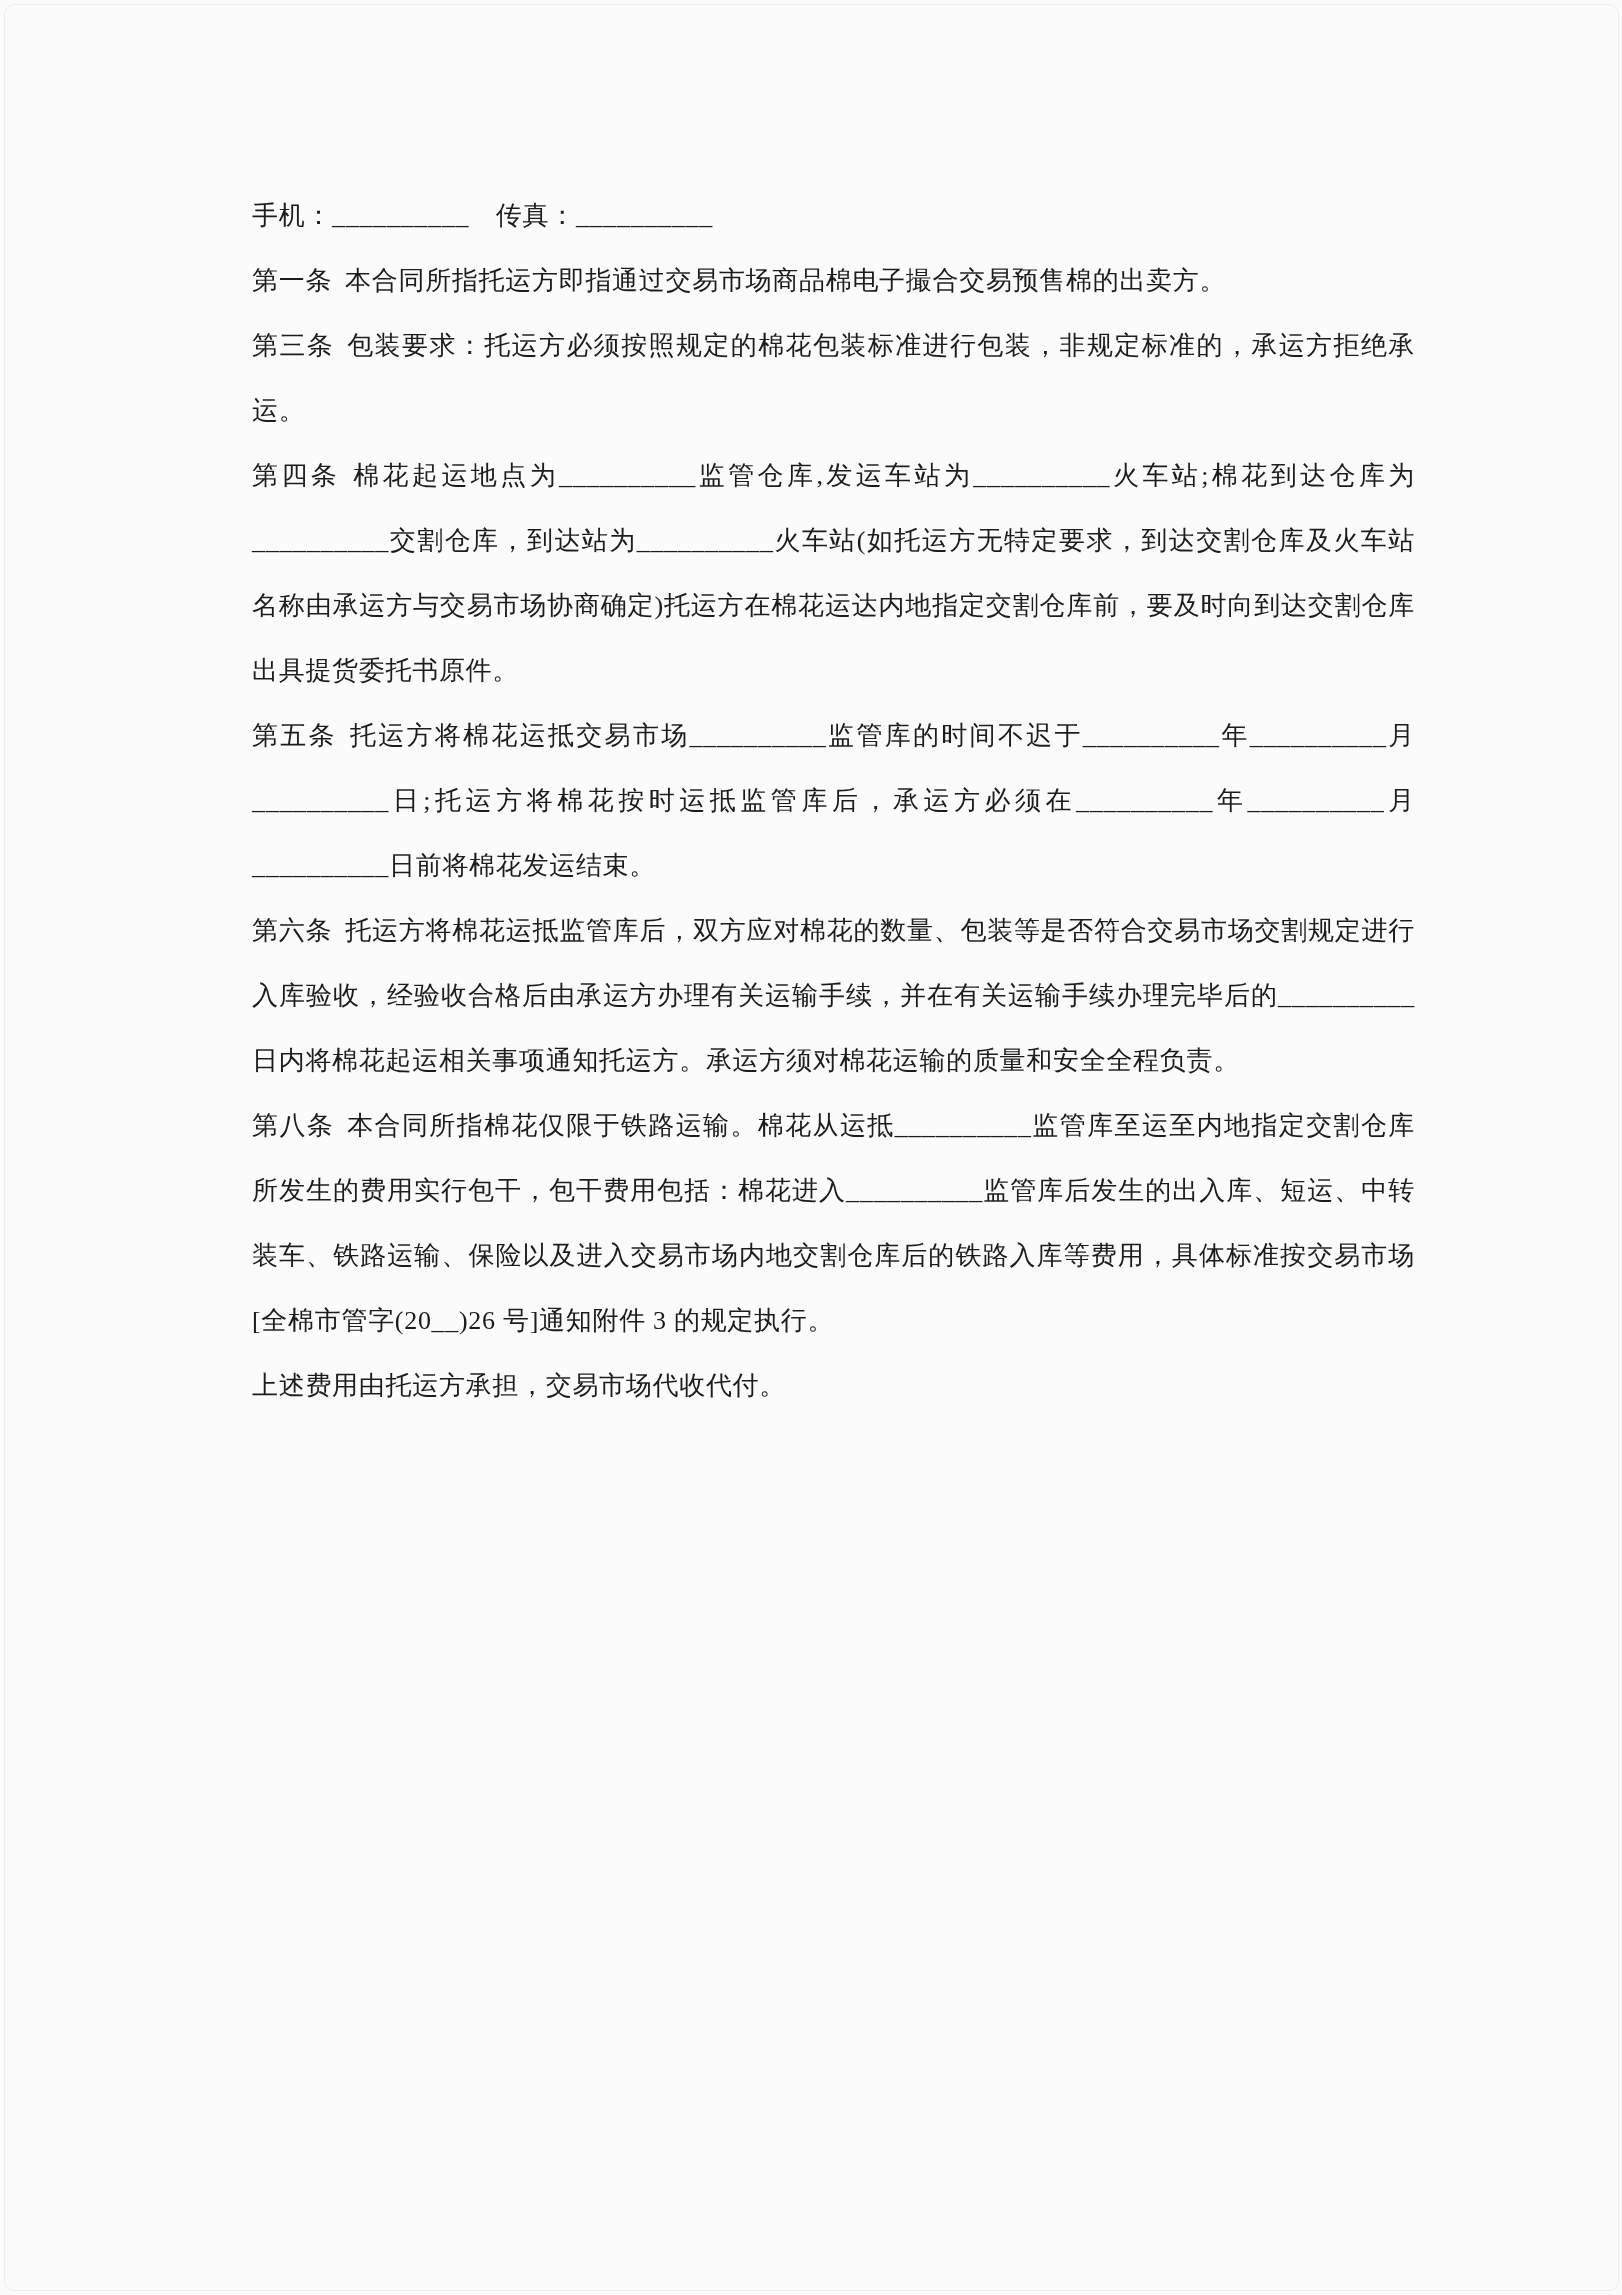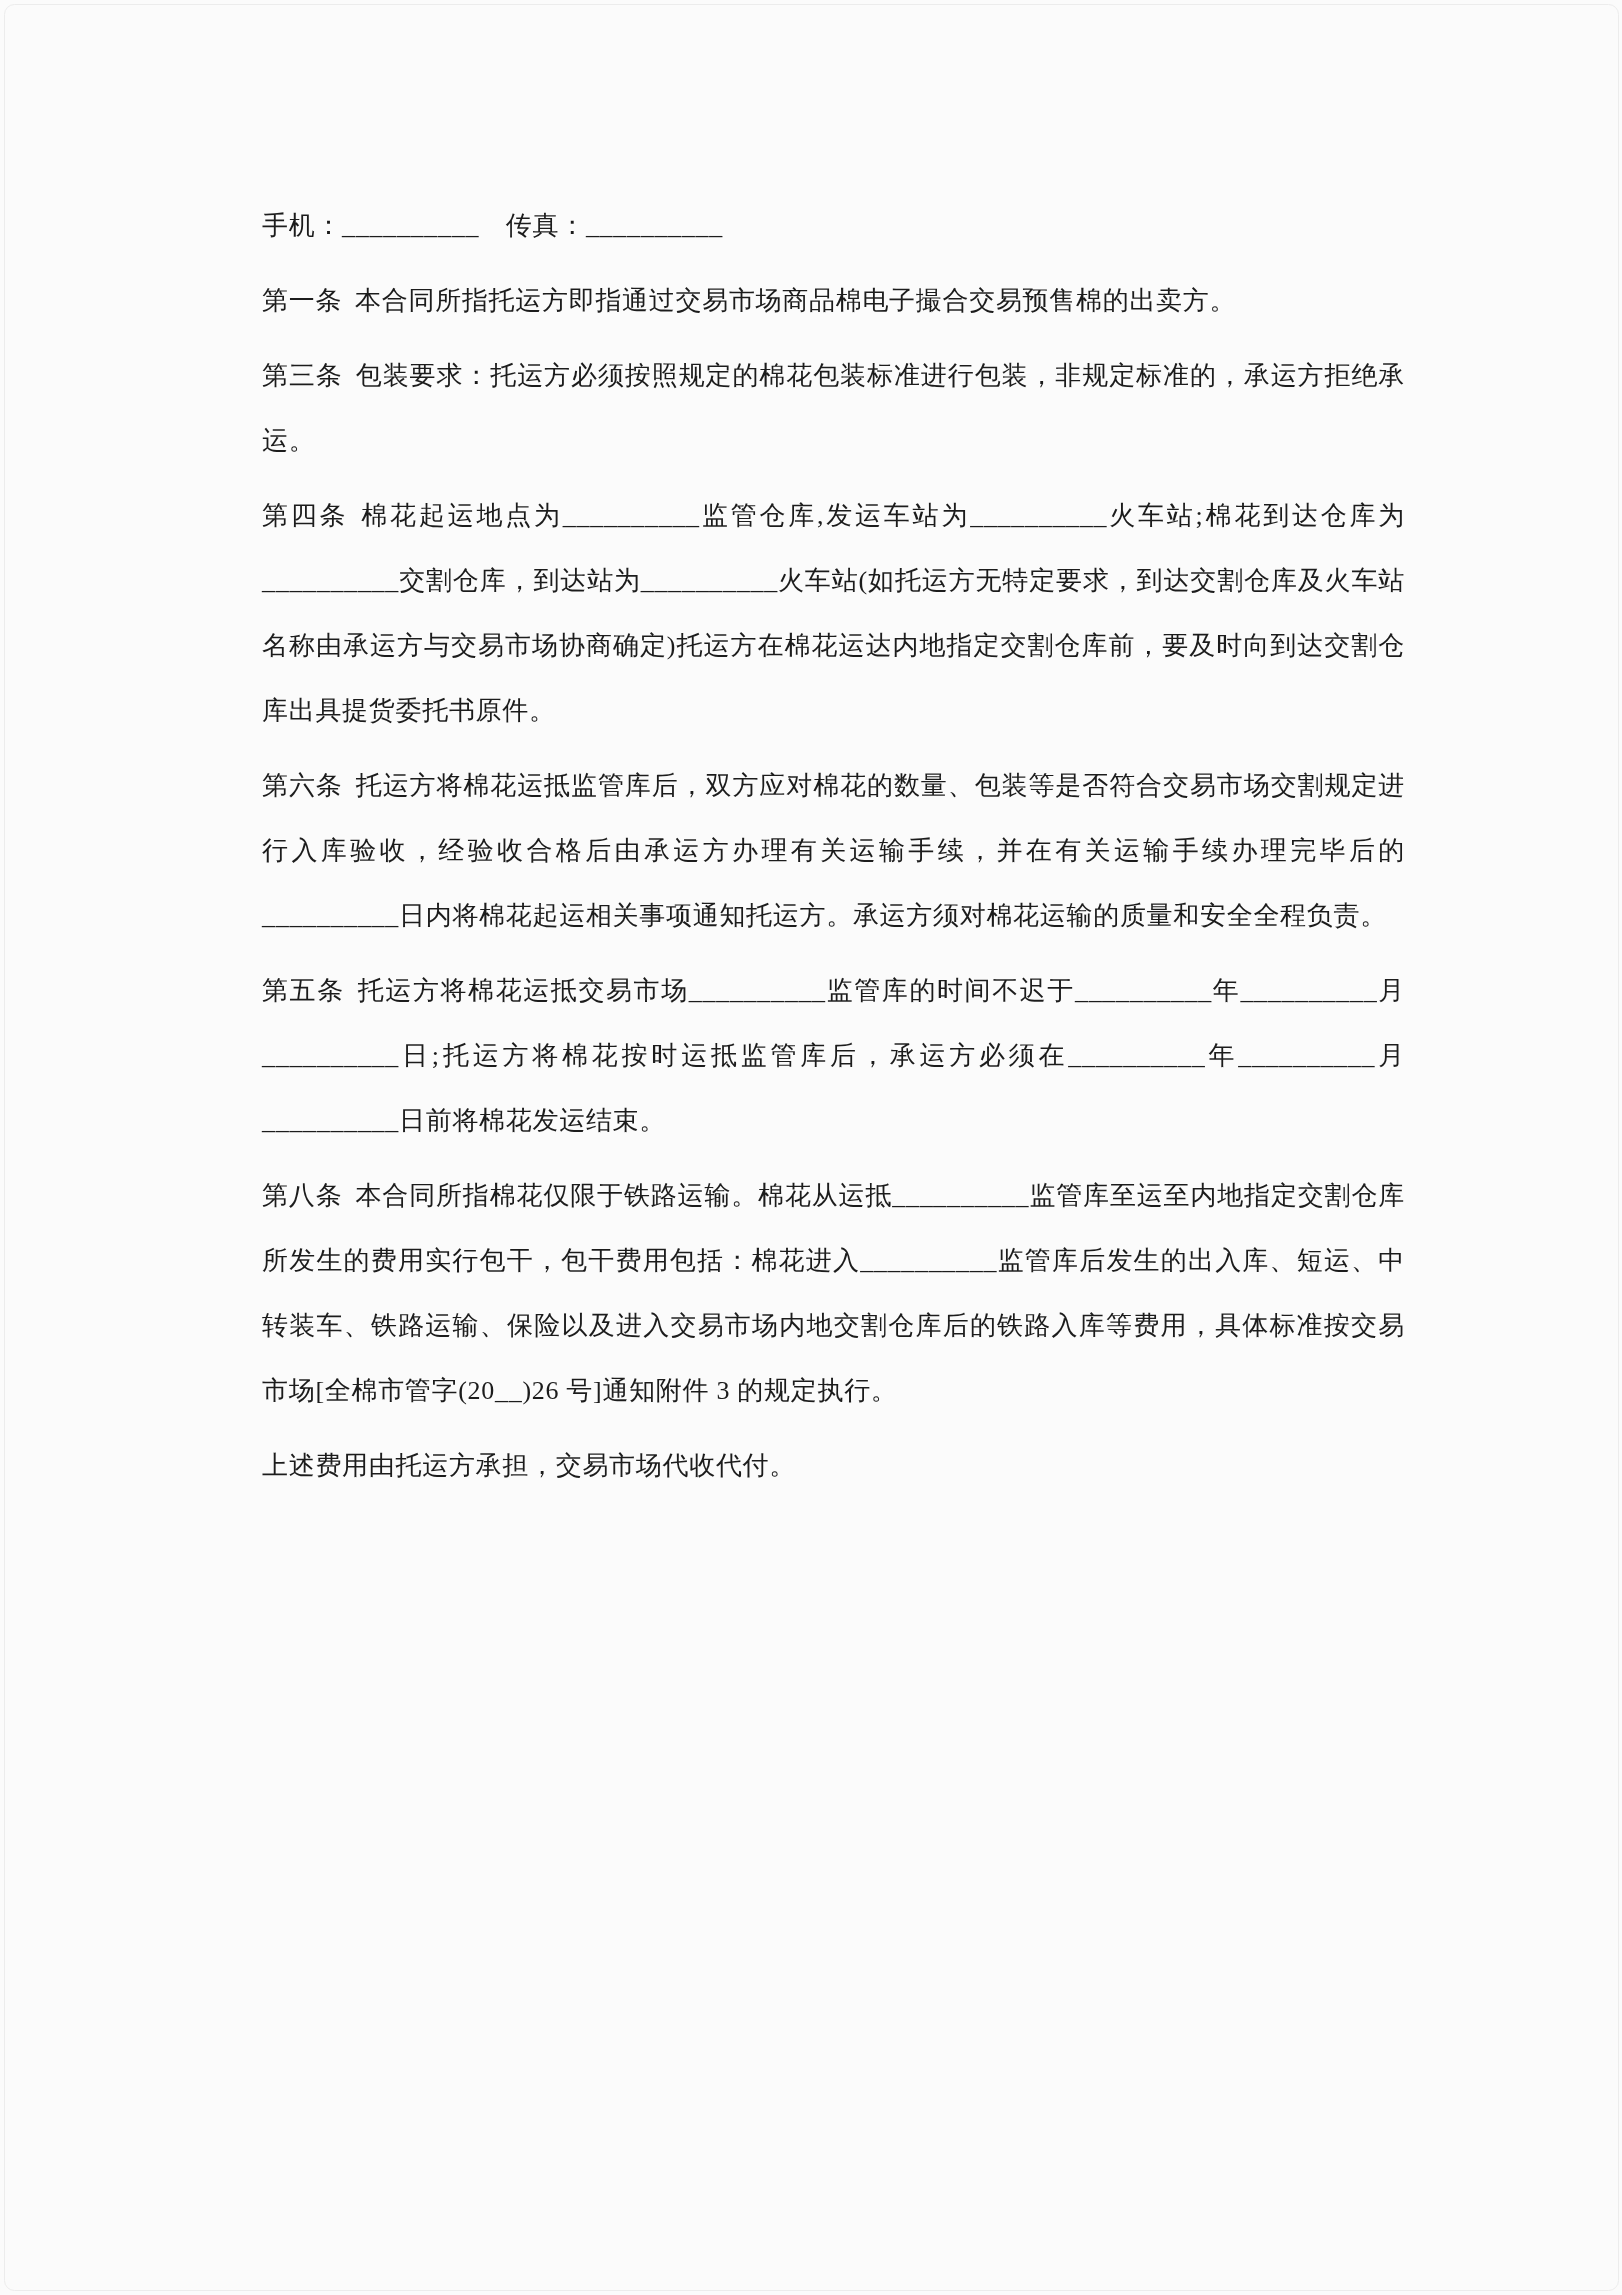--- a/index.html
+++ b/index.html
@@ -26,21 +26,21 @@
     position: absolute;
     left: 252px;
     top: 183px;
     width: 1163px;
     font-size: 26px;
     line-height: 65px;
     text-align: justify;
     letter-spacing: 0.7px;
   }
   .para {
-    margin: 10px;
+    margin: 0;
     padding: 0;
   }
   .prefix:not(:empty) {
     font-weight: normal;
     margin-right: 13px;
   }
   .bold {
     font-weight: bold;
   }
 </style>
@@ -54,23 +54,23 @@
   <p class="para"><span class="prefix"></span><span class="text">手机：__________　传真：__________</span></p>
 
 
   <p class="para"><span class="prefix">第一条</span><span class="text">本合同所指托运方即指通过交易市场商品棉电子撮合交易预售棉的出卖方。</span></p>
 
 
   <p class="para"><span class="prefix">第三条</span><span class="text">包装要求：托运方必须按照规定的棉花包装标准进行包装，非规定标准的，承运方拒绝承运。</span></p>
 
   <p class="para"><span class="prefix">第四条</span><span class="text">棉花起运地点为__________监管仓库,发运车站为__________火车站;棉花到达仓库为__________交割仓库，到达站为__________火车站(如托运方无特定要求，到达交割仓库及火车站名称由承运方与交易市场协商确定)托运方在棉花运达内地指定交割仓库前，要及时向到达交割仓库出具提货委托书原件。</span></p>
 
+  <p class="para"><span class="prefix">第五条</span><span class="text">托运方将棉花运抵交易市场__________监管库的时间不迟于__________年__________月__________日;托运方将棉花按时运抵监管库后，承运方必须在__________年__________月__________日前将棉花发运结束。</span></p>
+
   <p class="para"><span class="prefix">第六条</span><span class="text">托运方将棉花运抵监管库后，双方应对棉花的数量、包装等是否符合交易市场交割规定进行入库验收，经验收合格后由承运方办理有关运输手续，并在有关运输手续办理完毕后的__________日内将棉花起运相关事项通知托运方。承运方须对棉花运输的质量和安全全程负责。</span></p>
-
-  <p class="para"><span class="prefix">第五条</span><span class="text">托运方将棉花运抵交易市场__________监管库的时间不迟于__________年__________月__________日;托运方将棉花按时运抵监管库后，承运方必须在__________年__________月__________日前将棉花发运结束。</span></p>
 
 
   <p class="para"><span class="prefix">第八条</span><span class="text">本合同所指棉花仅限于铁路运输。棉花从运抵__________监管库至运至内地指定交割仓库所发生的费用实行包干，包干费用包括：棉花进入__________监管库后发生的出入库、短运、中转装车、铁路运输、保险以及进入交易市场内地交割仓库后的铁路入库等费用，具体标准按交易市场[全棉市管字(20__)26 号]通知附件 3 的规定执行。</span></p>
 
   <p class="para"><span class="prefix"></span><span class="text">上述费用由托运方承担，交易市场代收代付。</span></p>
 
 </main>
 
 
 </body></html>

